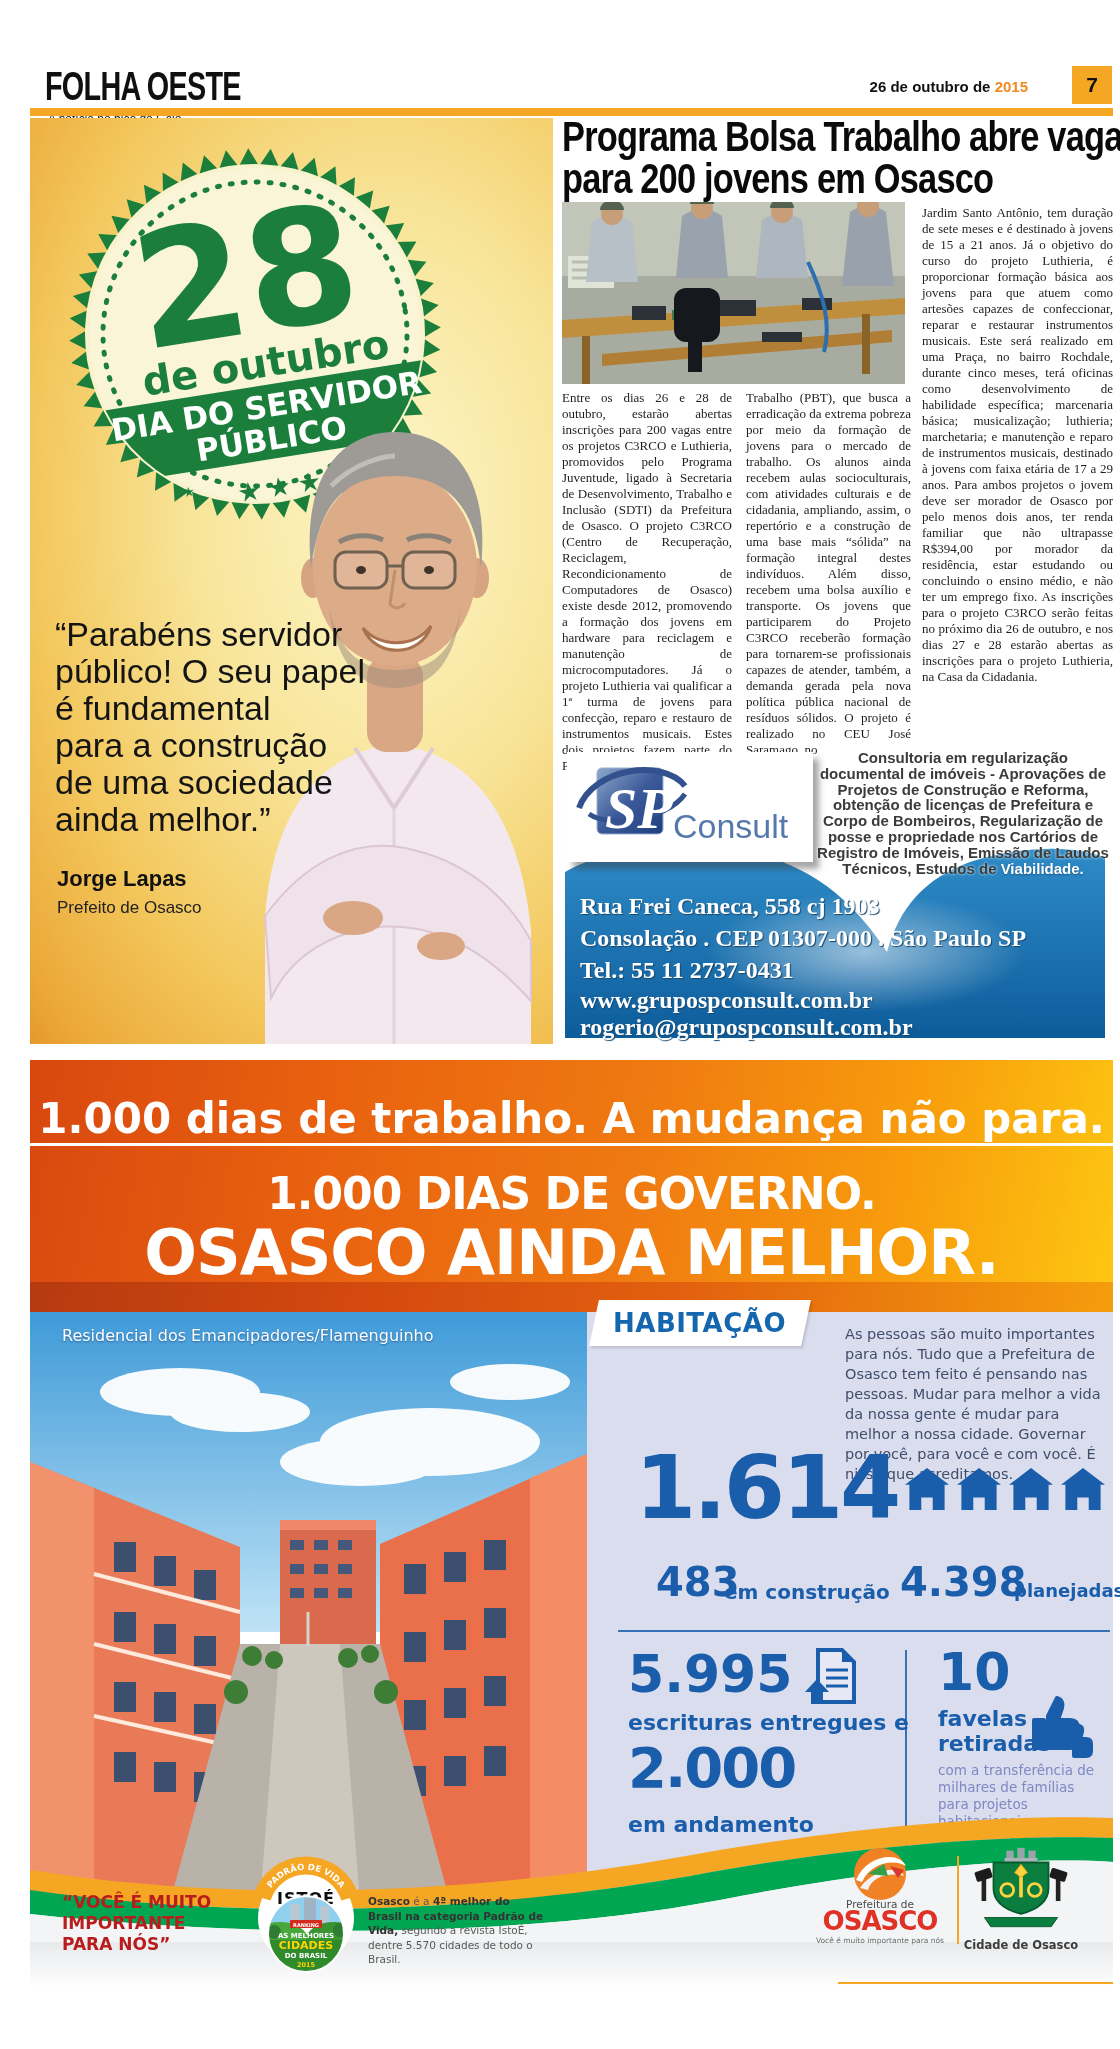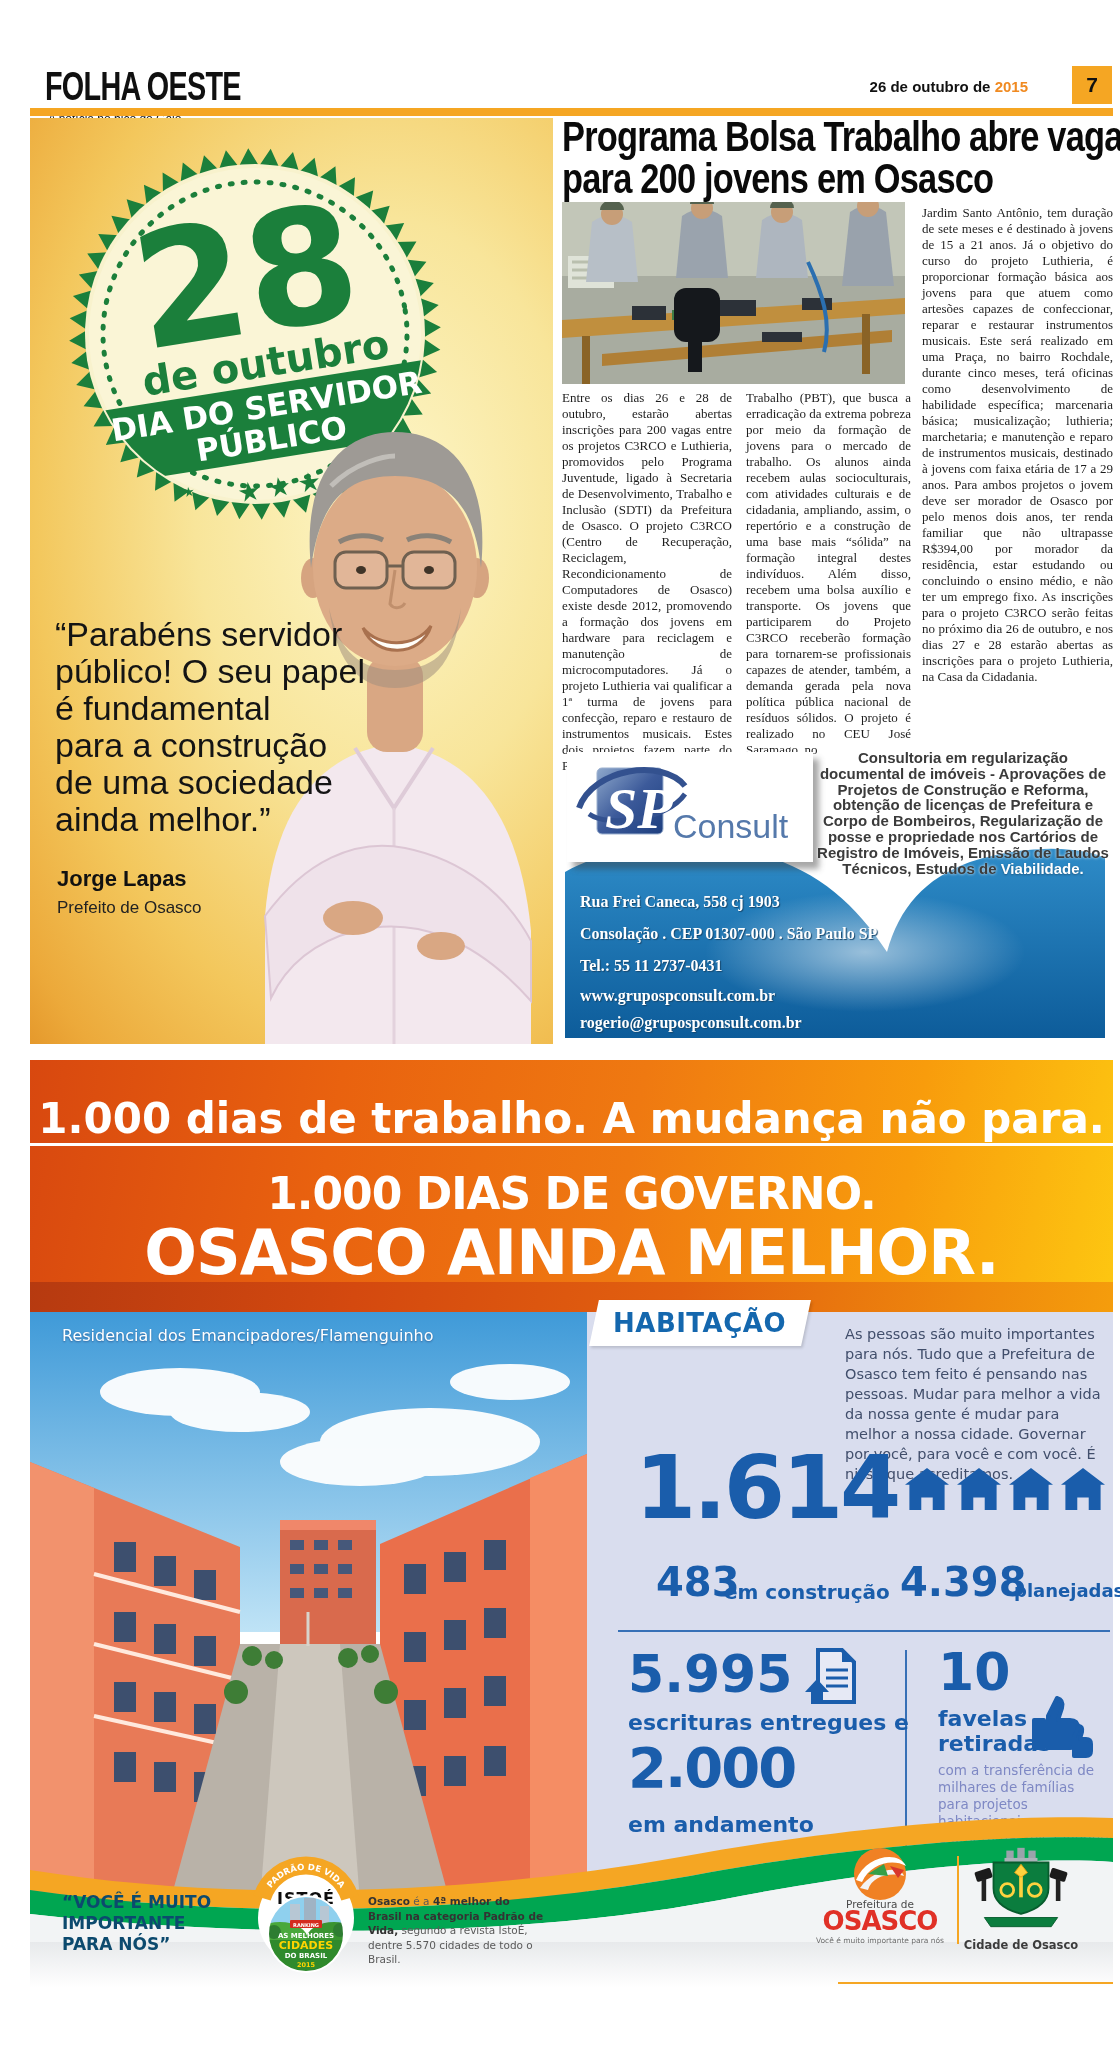--- a/index.html
+++ b/index.html
@@ -39,21 +39,21 @@
   .col2{left:746px;top:390px;width:165px;}
   .col3{left:922px;top:205px;width:191px;}
 
   
   .bluebg{left:565px;top:832px;width:540px;height:206px;}
   .spcard{left:567px;top:752px;width:246px;height:110px;background:#fff;
           box-shadow:6px 7px 6px rgba(60,60,60,.45);}
   .services{left:815px;top:750px;width:296px;text-align:center;font-size:15px;line-height:15.8px;
             font-weight:700;color:#3b3b3b;text-shadow:0 0 3px rgba(255,255,255,.9);}
   .services .hl{color:#fff;text-shadow:0 1px 2px rgba(20,60,90,.6);}
-  .contact{font-family:"Liberation Serif",serif;font-weight:700;color:#fff;font-size:16px;
+  .contact{font-family:"Liberation Serif",serif;font-weight:700;color:#fff;font-size:24px;
            text-shadow:1px 1px 1px #17486e;white-space:nowrap;}
 
   
   .banner{left:30px;top:1060px;width:1083px;height:222px;text-align:center;color:#fff;
           background:linear-gradient(100deg,#d8480f 0%,#e9620f 28%,#ef7911 55%,#f89c0c 80%,#fdc611 100%);
           font-family:"DejaVu Sans",sans-serif;}
   .bline1{left:0;right:0;top:34px;font-size:42px;font-weight:800;}
   .bline1 span{display:inline-block;border-bottom:3px solid #fff;padding:0 8px 0;}
   .bline2{left:0;right:0;top:108px;font-size:44px;font-weight:800;letter-spacing:-1px;}
   .bline3{left:0;right:0;top:156px;font-size:62px;font-weight:800;letter-spacing:-1px;}
@@ -88,21 +88,21 @@
   .vr1{left:905px;top:1650px;width:2px;height:200px;background:#1a5dab;opacity:.85;}
   .n10{left:938px;top:1646px;font-size:52px;font-weight:800;line-height:1;}
   .lfav{left:938px;top:1706px;font-size:22px;font-weight:800;line-height:25px;white-space:pre-line;}
   .thumbicon{left:1030px;top:1690px;}
   .favdetail{left:938px;top:1762px;width:176px;font-size:13.5px;line-height:17px;color:#7e88c4;
              font-family:"DejaVu Sans",sans-serif;white-space:pre-line;}
   .waves{left:30px;top:1812px;width:1083px;height:130px;z-index:4;}
   .footband{left:30px;top:1908px;width:1083px;height:84px;z-index:3;
             background:linear-gradient(#f2f4f5,#e7e9eb 40%,#ffffff 95%);}
   .fquote{left:62px;top:1892px;width:220px;font-size:17px;line-height:21px;font-weight:800;
-          color:#0c4a6e;white-space:pre-line;z-index:8;font-family:"DejaVu Sans",sans-serif;}
+          color:#b91c1c;white-space:pre-line;z-index:8;font-family:"DejaVu Sans",sans-serif;}
   .istoe{left:250px;top:1846px;width:112px;height:136px;z-index:8;}
   .rank{left:368px;top:1894px;width:176px;font-size:10.5px;line-height:14.5px;color:#5a5a5a;
         z-index:8;font-family:"DejaVu Sans",sans-serif;}
   .rank b{color:#333;font-weight:800;}
   .preflogo{left:810px;top:1846px;width:140px;height:106px;z-index:8;}
   .fdivider{left:957px;top:1856px;width:2px;height:88px;background:#f5a623;z-index:8;}
   .cityseal{left:966px;top:1846px;width:110px;height:88px;z-index:8;}
   .citylabel{left:948px;top:1938px;width:146px;text-align:center;font-size:11.5px;font-weight:800;
              color:#3c3c3c;z-index:8;font-family:"DejaVu Sans",sans-serif;}
   .fhline{left:838px;top:1982px;width:275px;height:2px;background:#f5a623;z-index:8;}

